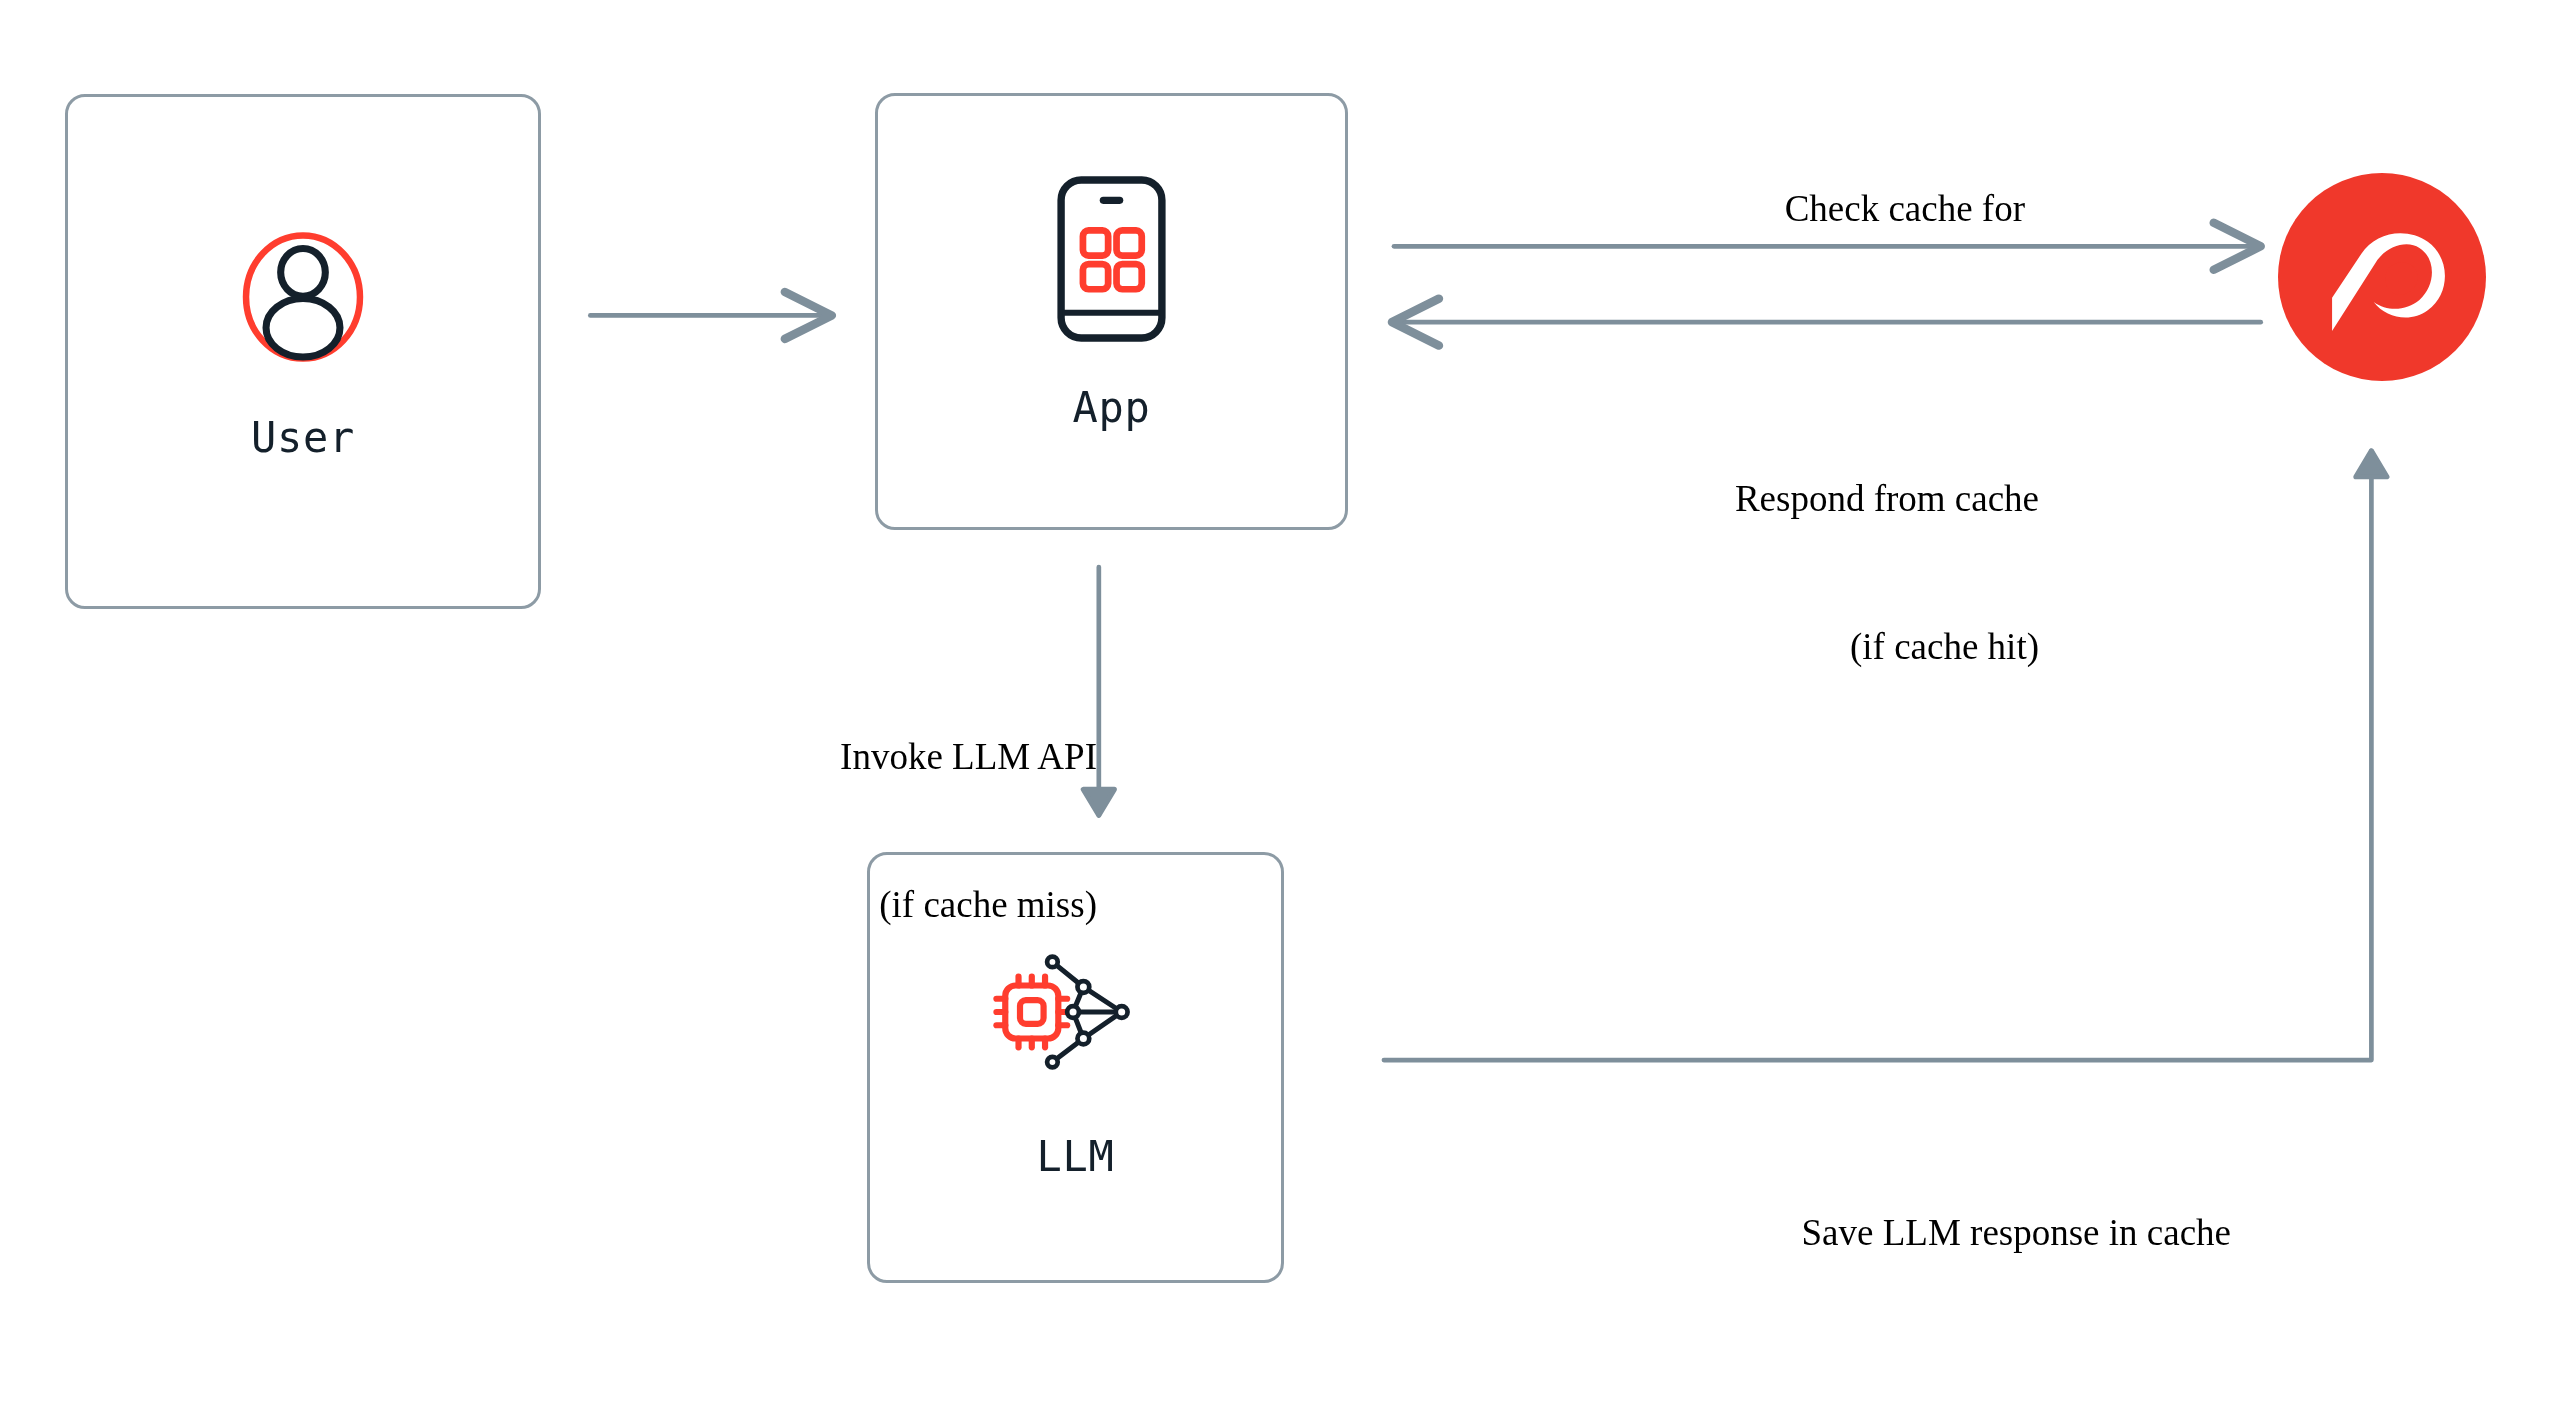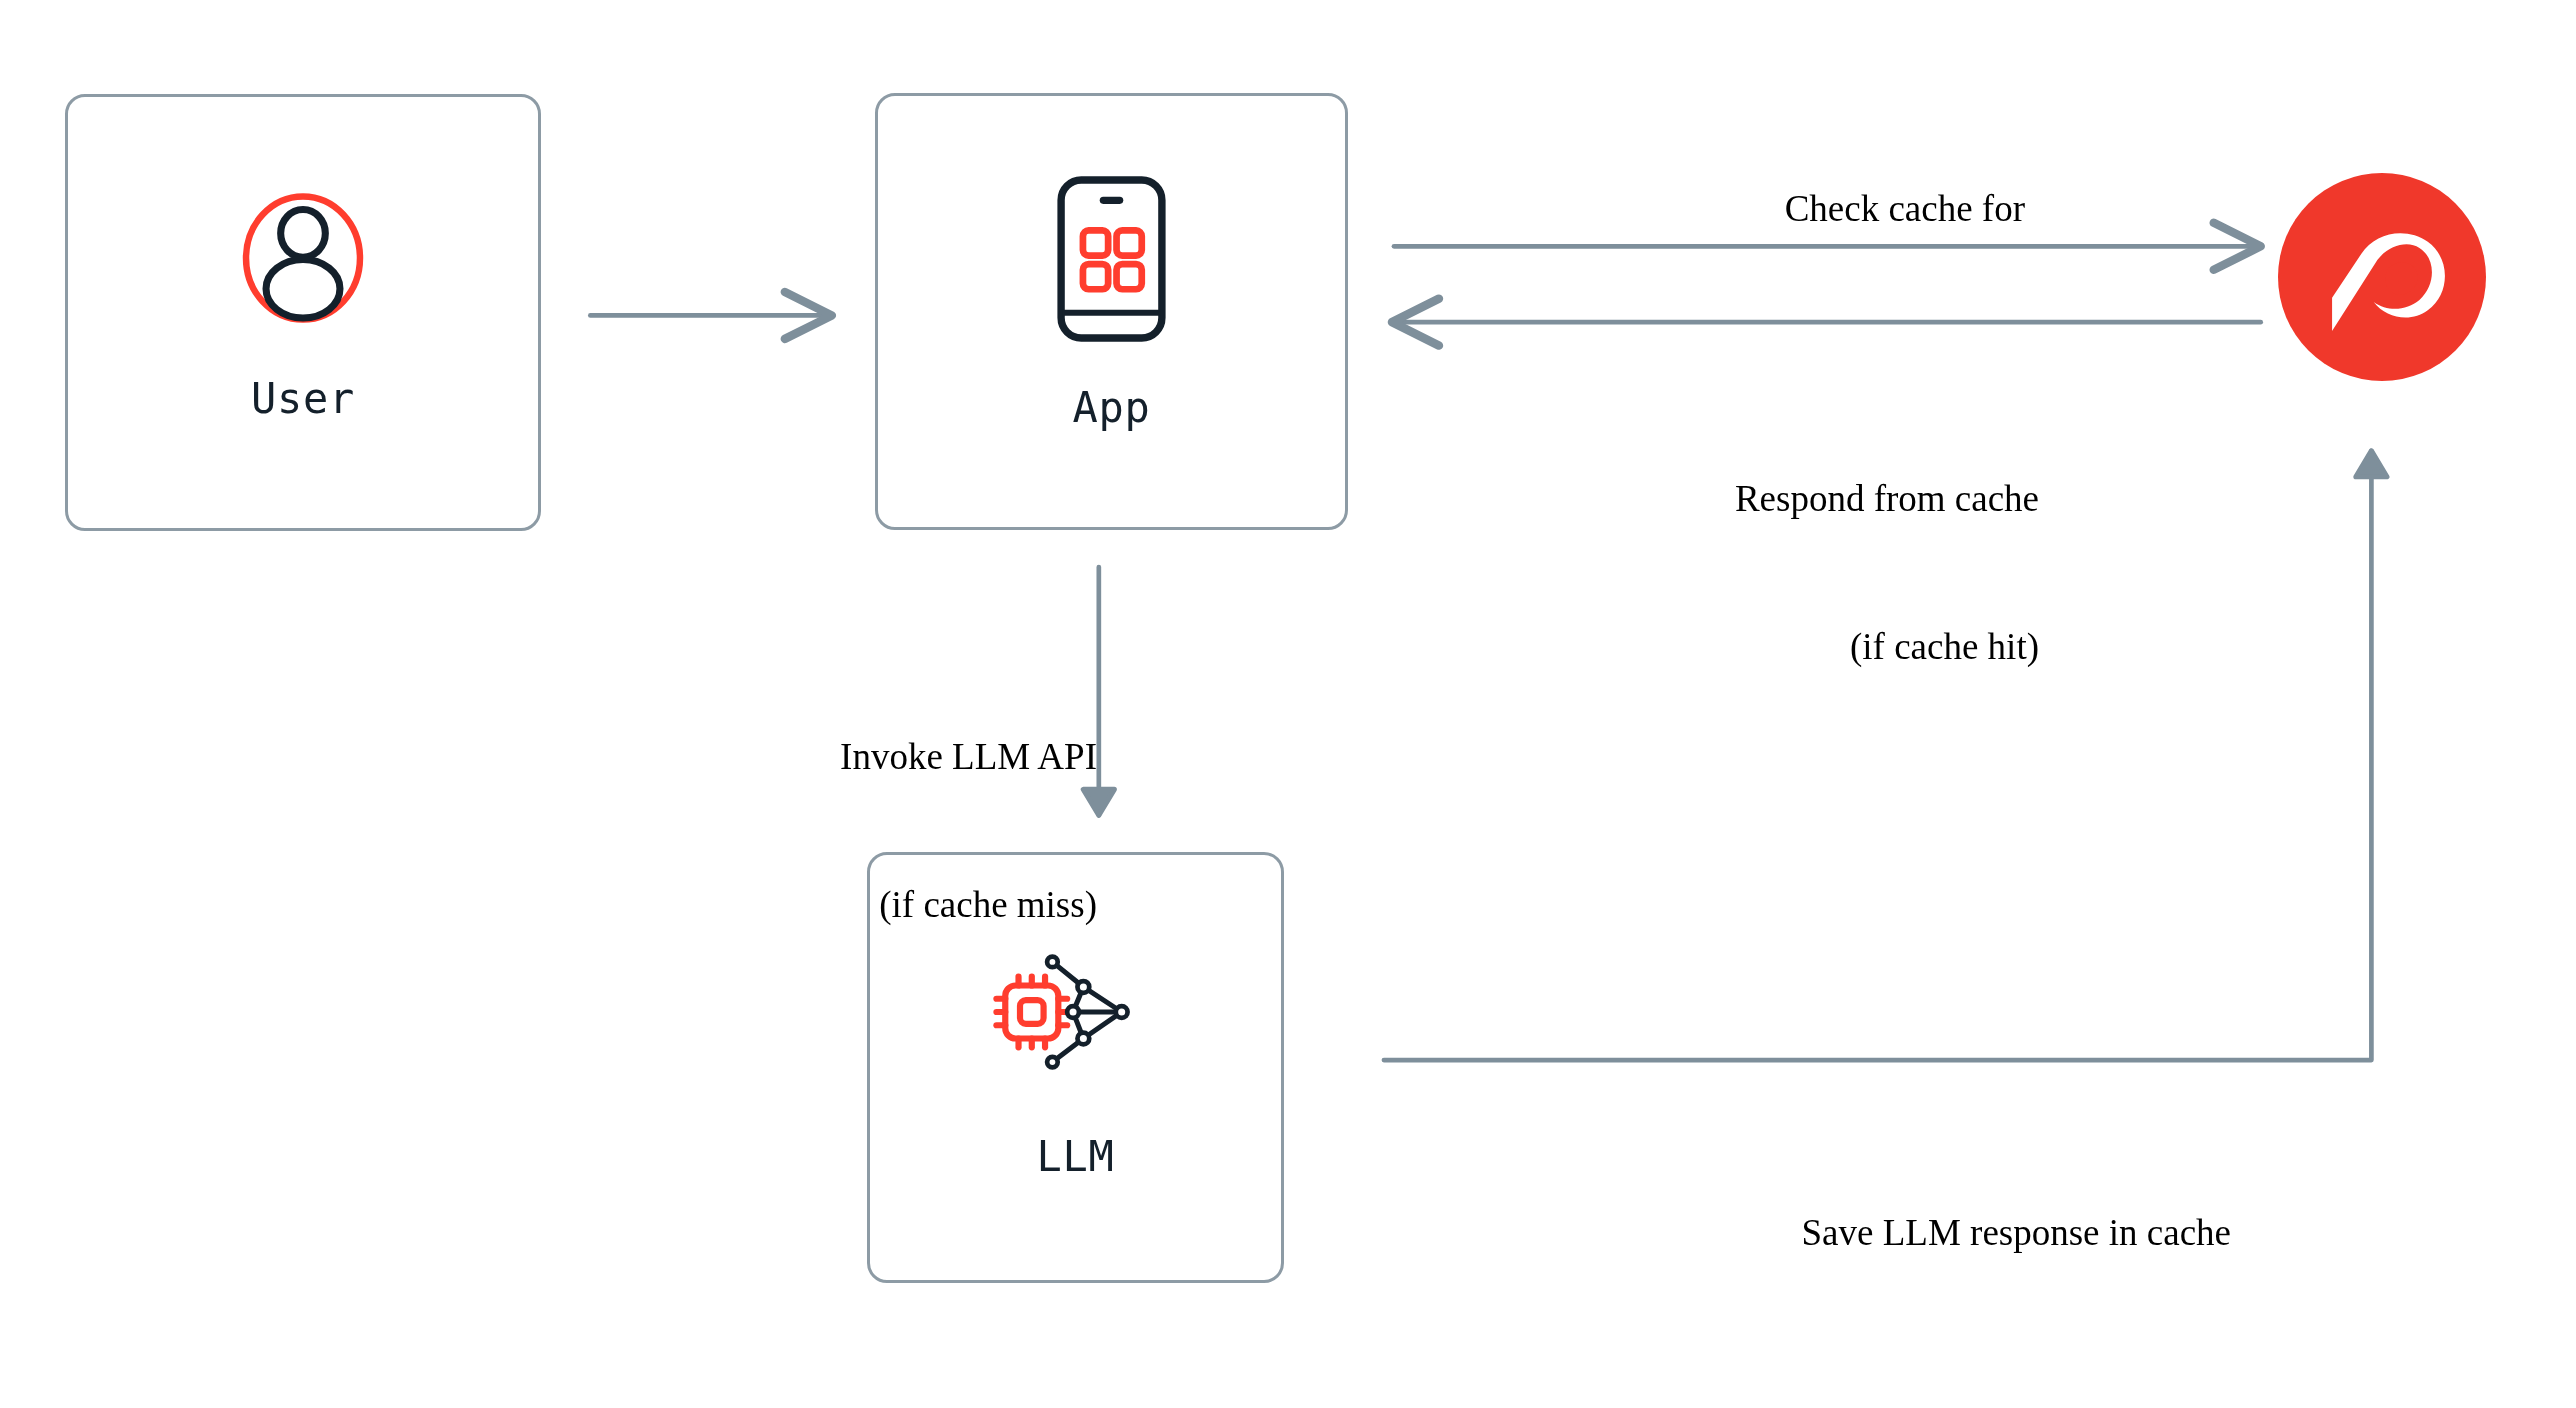--- a/index.html
+++ b/index.html
@@ -36,21 +36,21 @@
   }
   .node-label {
     font-family: "DejaVu Sans Mono", "Liberation Mono", monospace;
     color: #14202b;
     font-size: 42px;
     letter-spacing: 0.7px;
     line-height: 1;
     white-space: nowrap;
   }
 
-  #box-user  { left: 65px;   top: 94px;  width: 476px; height: 437px; }
+  #box-user  { left: 65px;   top: 94px;  width: 476px; height: 515px; }
   #box-app   { left: 875px; top: 93px;  width: 473px; height: 437px; }
   #box-llm   { left: 867px; top: 852px; width: 417px; height: 431px; }
 
   #box-user .node-icon { margin-top: -24px; }
   #box-user .node-label { margin-top: 43px; }
   #box-app  .node-icon { margin-top: -20px; }
   #box-app  .node-label { margin-top: 44px; }
   #box-llm  .node-icon { margin-top: -20px; }
   #box-llm  .node-label { margin-top: 50px; }
 

